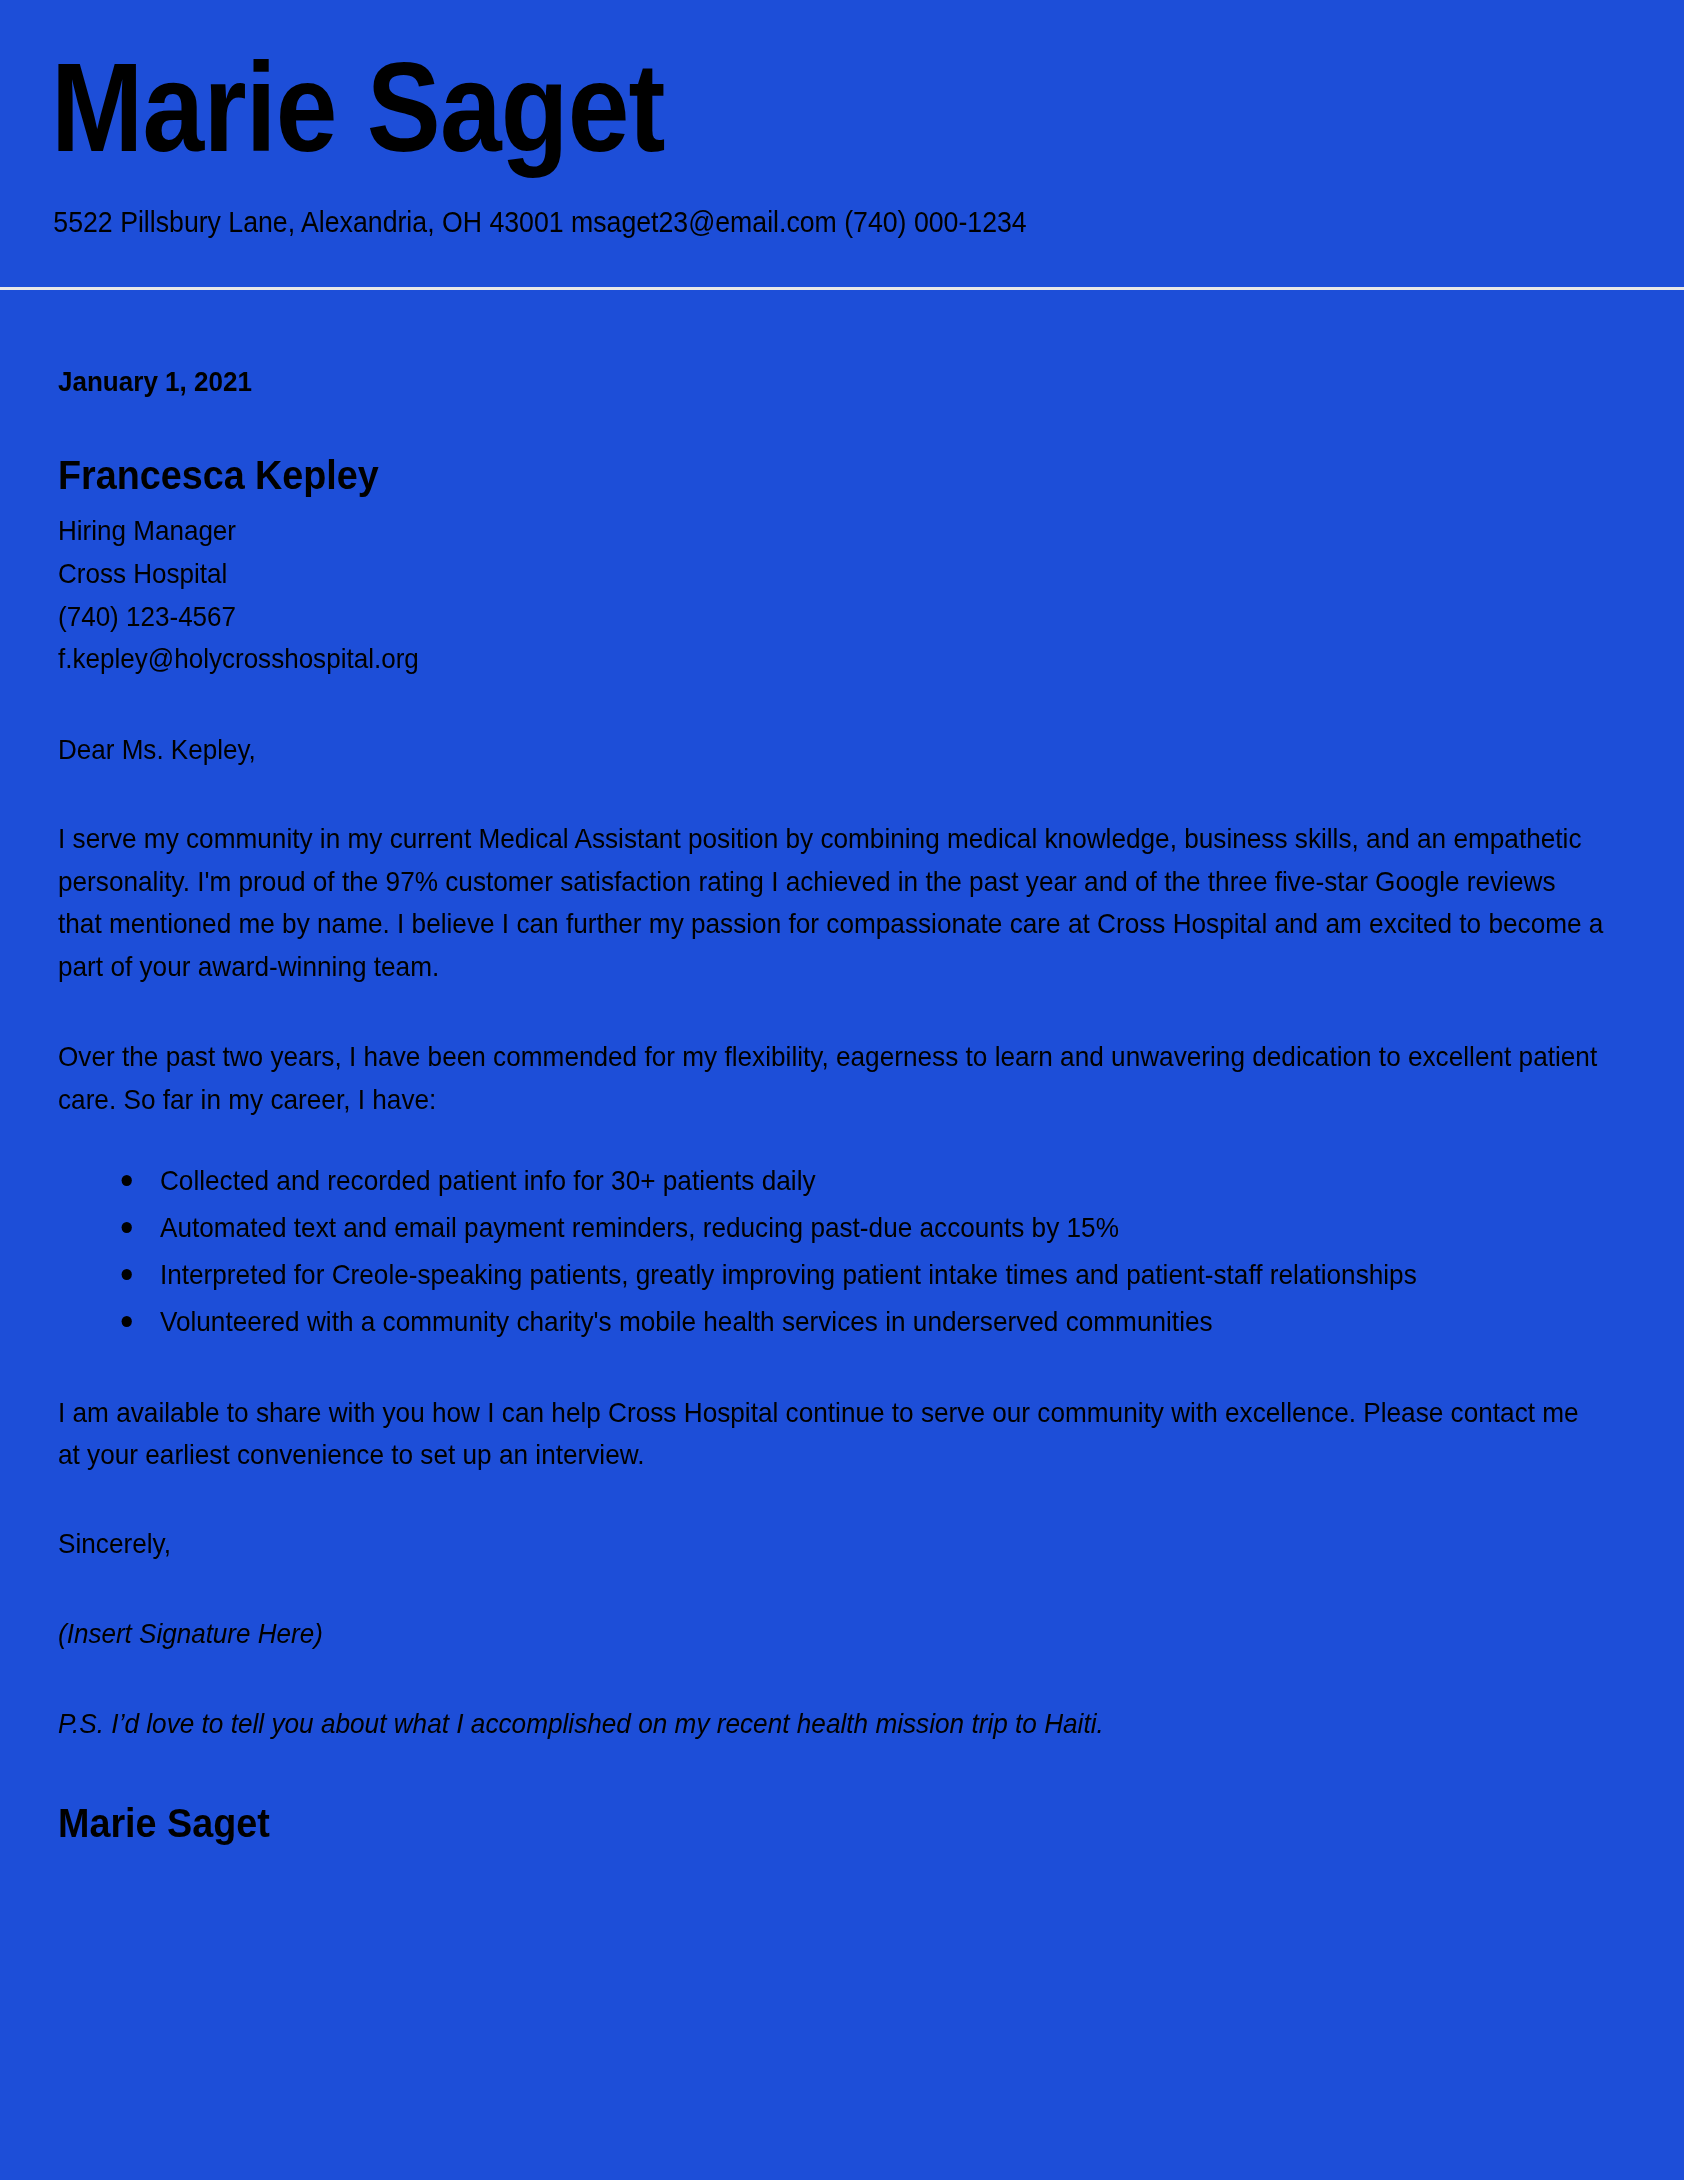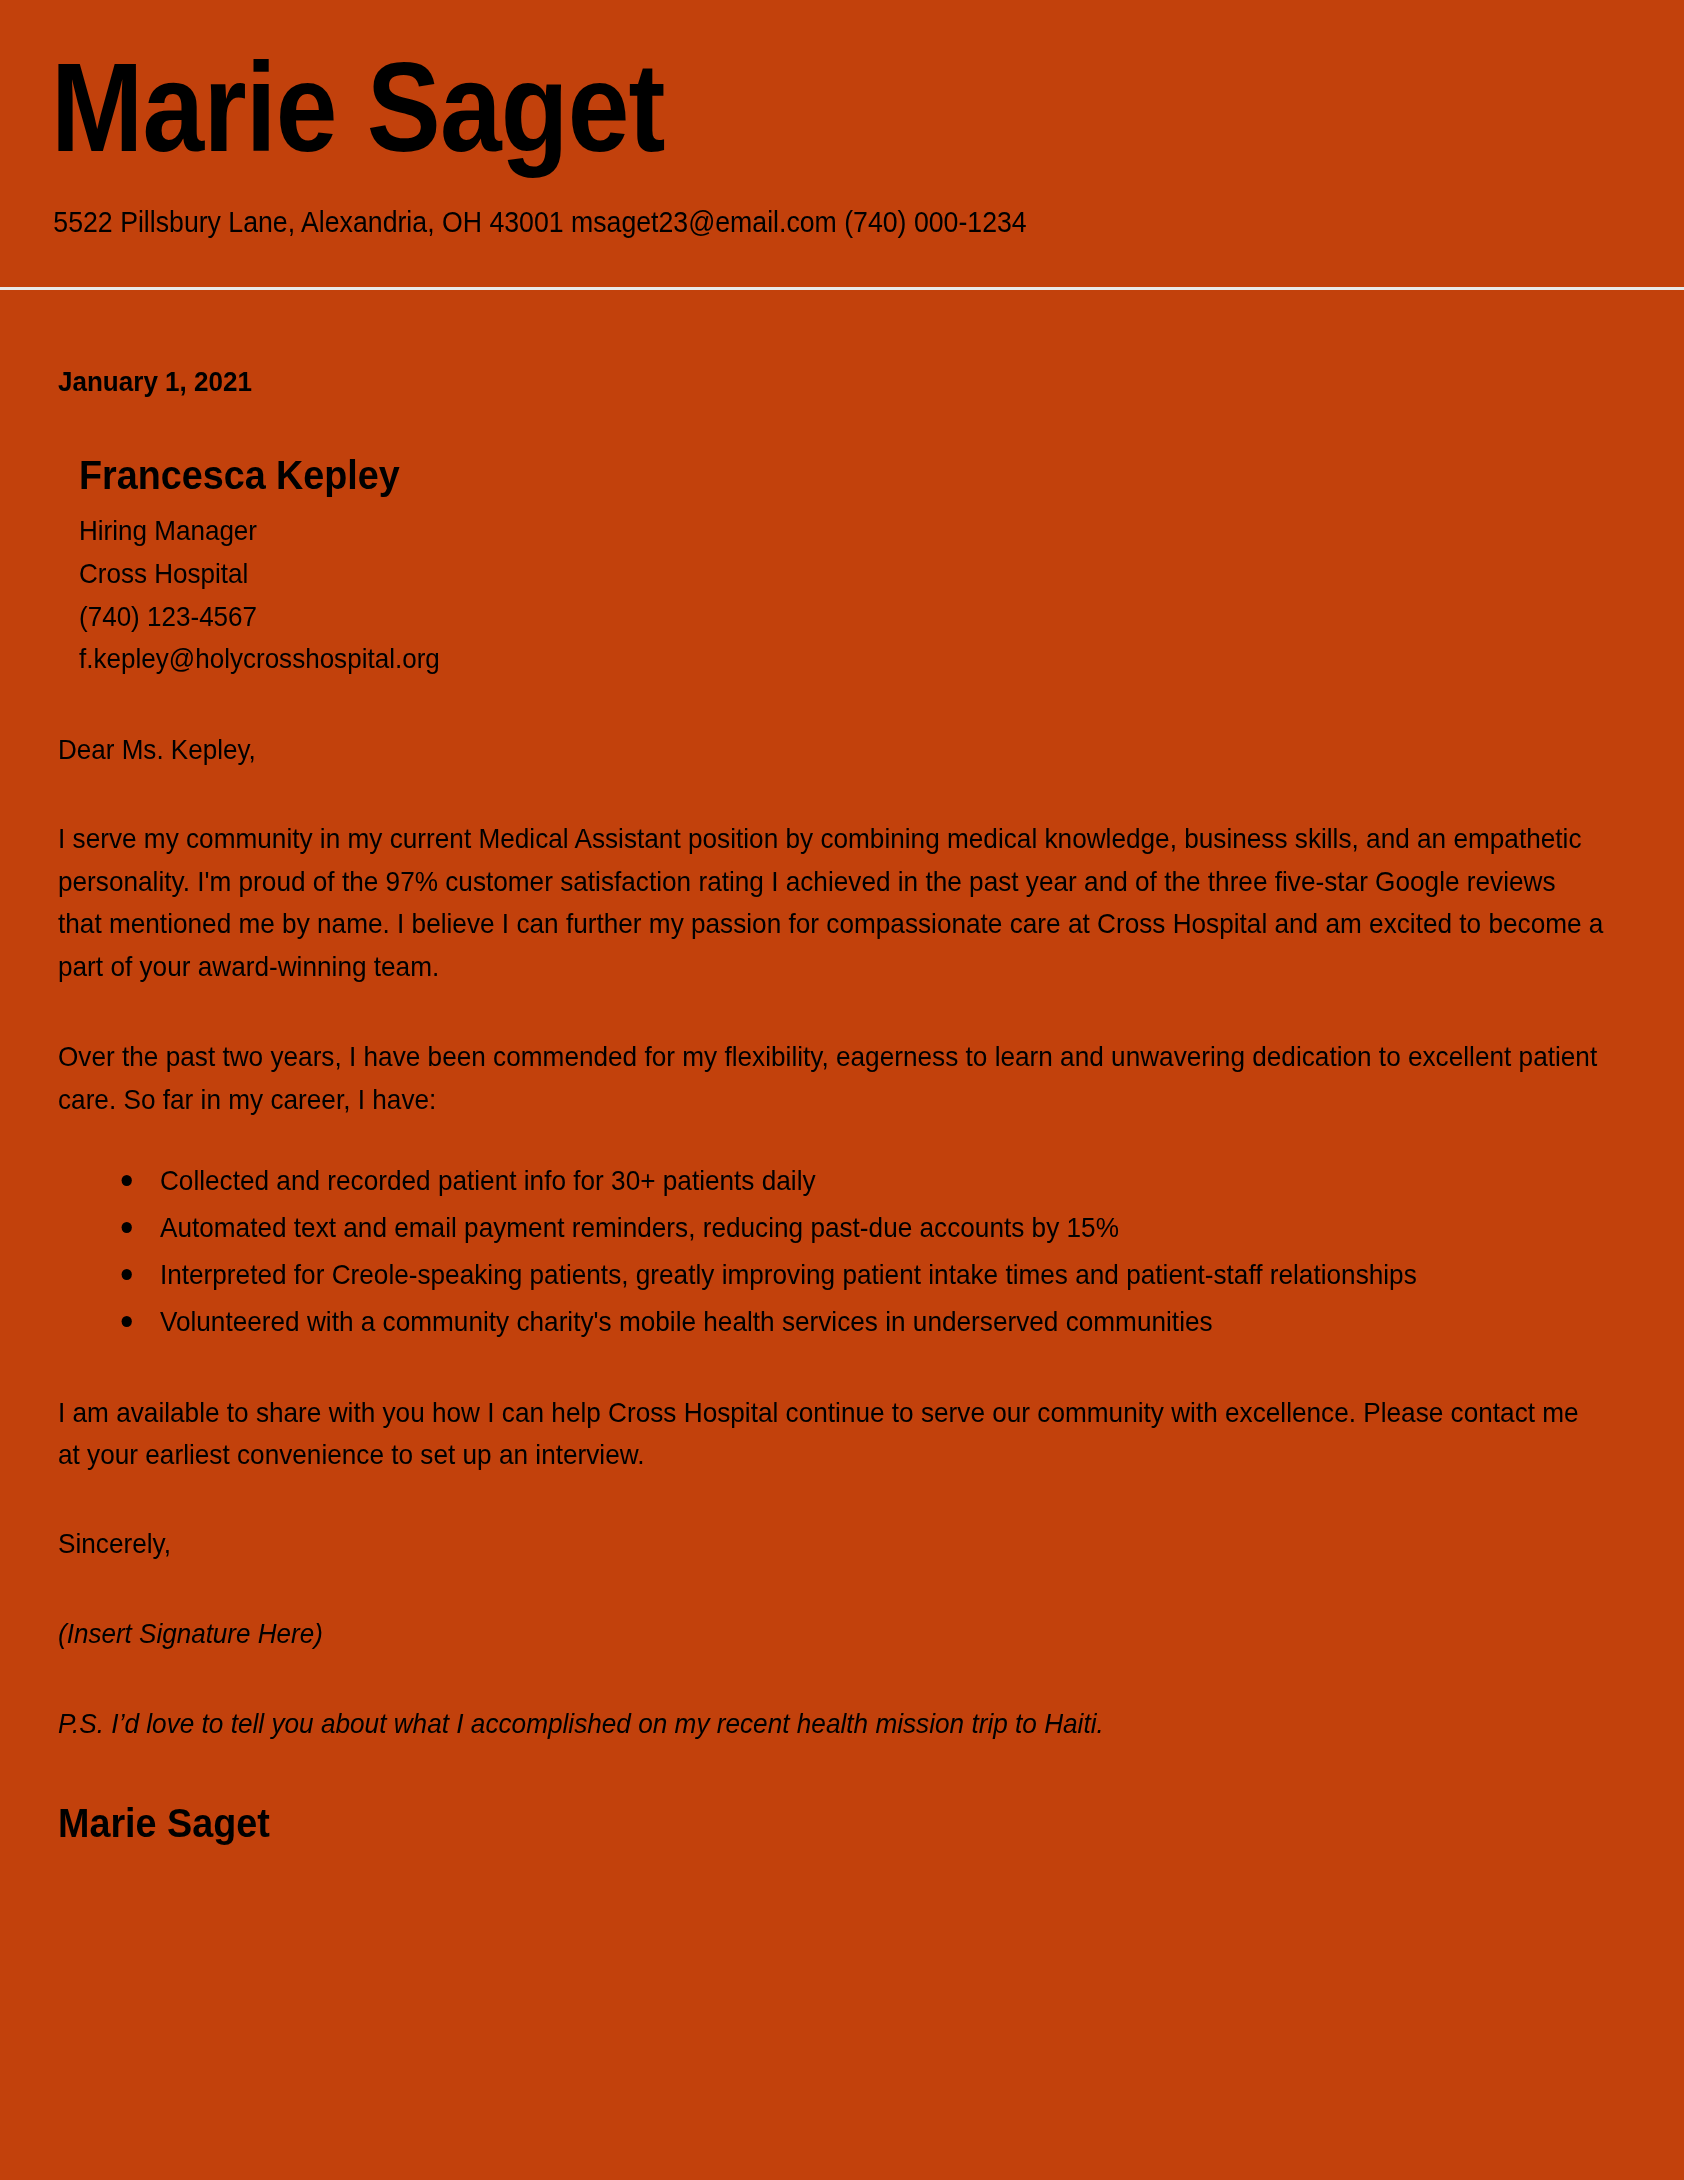--- a/index.html
+++ b/index.html
@@ -12,21 +12,21 @@
     height: 2181px;
     font-family: "Liberation Sans", "DejaVu Sans", sans-serif;
     color: #000000;
     -webkit-font-smoothing: antialiased;
   }
 
   .page {
     position: relative;
     width: 1685px;
     height: 2181px;
-    background: #c2410c;
+    background: #1d4ed8;
     overflow: hidden;
   }
 
   
   .letterhead {
     padding: 41px 0 0 0;
   }
   .name-heading {
     margin: 0;
     padding: 0 0 0 58px;
@@ -64,21 +64,20 @@
   .date-line {
     font-size: 28px;
     font-weight: 700;
     line-height: 1.35;
     transform: scaleX(0.93);
     transform-origin: left center;
   }
 
   .recipient-block {
     margin-top: 48px;
-    margin-left: 21px;
   }
   .recipient-name {
     font-size: 41px;
     font-weight: 700;
     line-height: 1.3;
     margin-bottom: 8.5px;
     transform: scaleX(0.92);
     transform-origin: left center;
   }
   .recipient-line {

